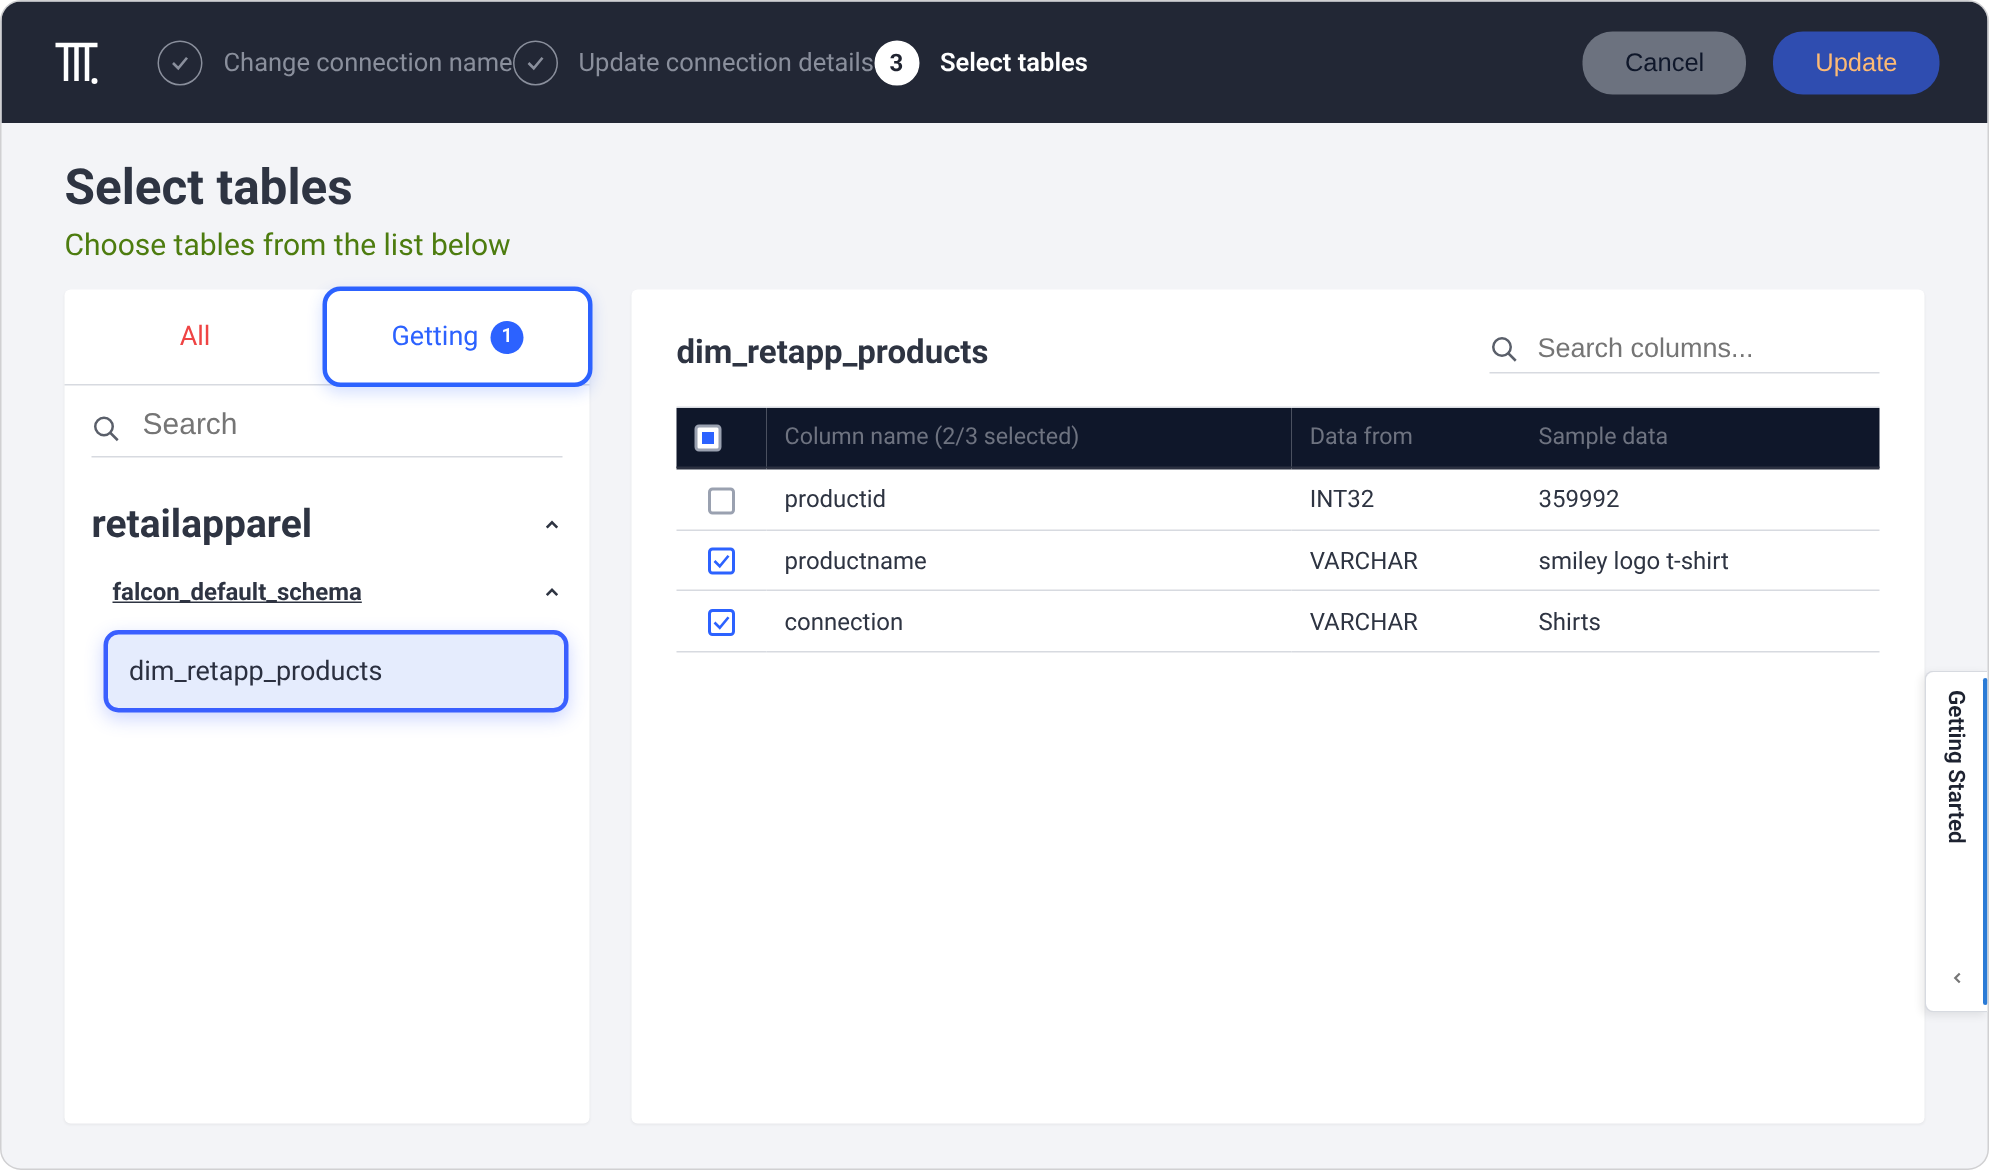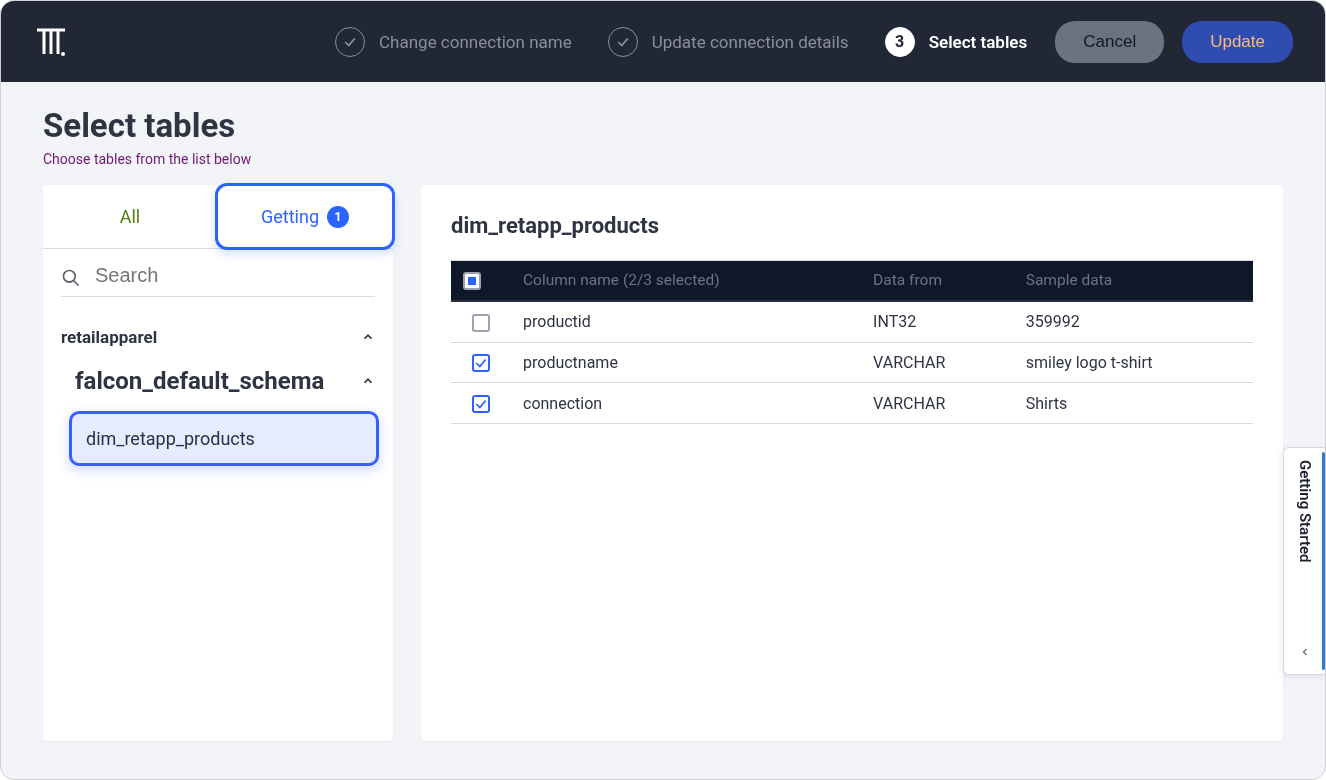--- a/index.html
+++ b/index.html
@@ -15,54 +15,54 @@
     --soft:#e5ecfd;
     --panel:#ffffff;
   }
   *{box-sizing:border-box;}
   html,body{margin:0;padding:0;font-family:"Segoe UI",Roboto,Arial,sans-serif;background:#fff;color:var(--text);}
   .frame{width:1326px;height:780px;margin:0 auto;background:var(--bg);border:1px solid #d0d0d2;border-radius:14px;overflow:hidden;position:relative;}
 
   
   .header{height:81px;background:var(--header);display:flex;align-items:center;padding:0 32px;gap:28px;}
   .logo{width:36px;height:36px;color:#fff;margin-right:8px;display:flex;align-items:center;justify-content:center;}
-  .steps{display:flex;align-items:center;gap:36px;flex:1;justify-content:flex-end;}
+  .steps{display:flex;align-items:center;flex:1;}
   .step{display:flex;align-items:center;gap:14px;color:var(--muted);font-size:17px;}
   .step.active{color:#fff;font-weight:600;}
   .step-circle{width:30px;height:30px;border-radius:50%;border:1.5px solid var(--muted);display:flex;align-items:center;justify-content:center;color:var(--muted);font-size:16px;}
   .step.active .step-circle{background:#fff;border-color:#fff;color:#1f2330;font-weight:700;}
   .hdr-actions{display:flex;gap:18px;}
   .btn{height:42px;padding:0 28px;border:none;border-radius:20px;font-size:17px;cursor:pointer;}
   .btn-cancel{background:var(--pill);color:#0f172a;text-align:center;}
   .btn-update{background:#2f4db0;color:#fdba74;}
 
   
   .page-head{padding:24px 42px 18px;}
   .page-title{font-size:33px;font-weight:700;margin:0;}
-  .page-sub{font-size:14px;color:#701a75;margin-top:6px;}
+  .page-sub{font-size:20px;color:#4d7c0f;margin-top:6px;}
 
   
   .content{display:flex;gap:28px;padding:0 42px 20px;align-items:flex-start;}
   .panel{background:var(--panel);border-radius:4px;box-shadow:0 1px 2px rgba(0,0,0,0.05);}
 
   
   .left{width:350px;height:556px;display:flex;flex-direction:column;}
   .tabs{display:flex;height:64px;border-bottom:1px solid var(--line);}
-  .tab{flex:1;display:flex;align-items:center;justify-content:center;font-size:18px;color:#4d7c0f;cursor:pointer;gap:8px;}
+  .tab{flex:1;display:flex;align-items:center;justify-content:center;font-size:18px;color:#ef4444;cursor:pointer;gap:8px;}
   .tab.selected{color:var(--brightblue);border:3px solid var(--brightblue);border-radius:12px;margin:-2px;box-shadow:0 4px 10px rgba(44,98,255,0.2);position:relative;z-index:2;background:#fff;}
   .tab-badge{background:var(--brightblue);color:#fff;min-width:22px;height:22px;border-radius:11px;display:flex;align-items:center;justify-content:center;font-size:13px;font-weight:600;}
 
   .search-wrap{padding:14px 18px 8px;}
   .search-box{display:flex;align-items:flex-end;gap:12px;border-bottom:1px solid var(--line);padding-bottom:8px;}
   .search-box input{border:none;outline:none;font-size:20px;color:#333;flex:1;background:transparent;}
   .icon-search{width:20px;height:20px;color:#5a5f6a;flex:0 0 20px;}
 
   .tree{padding:12px 8px; }
-  .db-row{display:flex;align-items:center;justify-content:space-between;padding:10px 10px;font-size:17px;font-weight:700;cursor:pointer;}
-  .schema-row{display:flex;align-items:center;justify-content:space-between;padding:10px 10px 10px 24px;font-size:24px;font-weight:700;}
+  .db-row{display:flex;align-items:center;justify-content:space-between;padding:10px 10px;font-size:26px;font-weight:700;cursor:pointer;}
+  .schema-row{display:flex;align-items:center;justify-content:space-between;padding:10px 10px 10px 24px;font-size:16px;font-weight:700;text-decoration:underline;}
   .chev{width:14px;height:14px;}
   .table-item{margin:6px 6px 6px 18px;padding:14px 14px;background:var(--soft);border:3px solid #3a5fff;border-radius:10px;font-size:18px;color:#2b3040;box-shadow:0 4px 12px rgba(58,95,255,0.25);cursor:pointer;}
 
   
   .right{flex:1;height:556px;padding:28px 30px;}
   .right-head{display:flex;align-items:center;justify-content:space-between;margin-bottom:22px;}
   .right-title{font-size:22px;font-weight:700;}
   .col-search{display:flex;align-items:center;gap:10px;border-bottom:1px solid var(--line);padding-bottom:4px;width:260px;}
   .col-search input{border:none;outline:none;font-size:18px;color:#333;background:transparent;flex:1;}
 
@@ -165,20 +165,27 @@
         </div>
         <div class="table-item">
           <span>dim_retapp_products</span>
         </div>
       </div>
     </div>
 
     <div class="panel right">
       <div class="right-head">
         <div class="right-title">dim_retapp_products</div>
+        <div class="col-search">
+          <svg class="icon-search" viewBox="0 0 24 24" fill="none" stroke="currentColor" stroke-width="2">
+              <circle cx="10" cy="10" r="7"></circle>
+              <line x1="21" y1="21" x2="15" y2="15"></line>
+            </svg>
+          <input type="text" placeholder="Search columns..." style="">
+        </div>
       </div>
 
       <table class="cols">
         <thead>
           <tr>
             <th class="cb-col"><span class="cb ind"></span></th>
             <th>Column name (2/3 selected)</th>
             <th>Data from</th>
             <th>Sample data</th>
           </tr>

